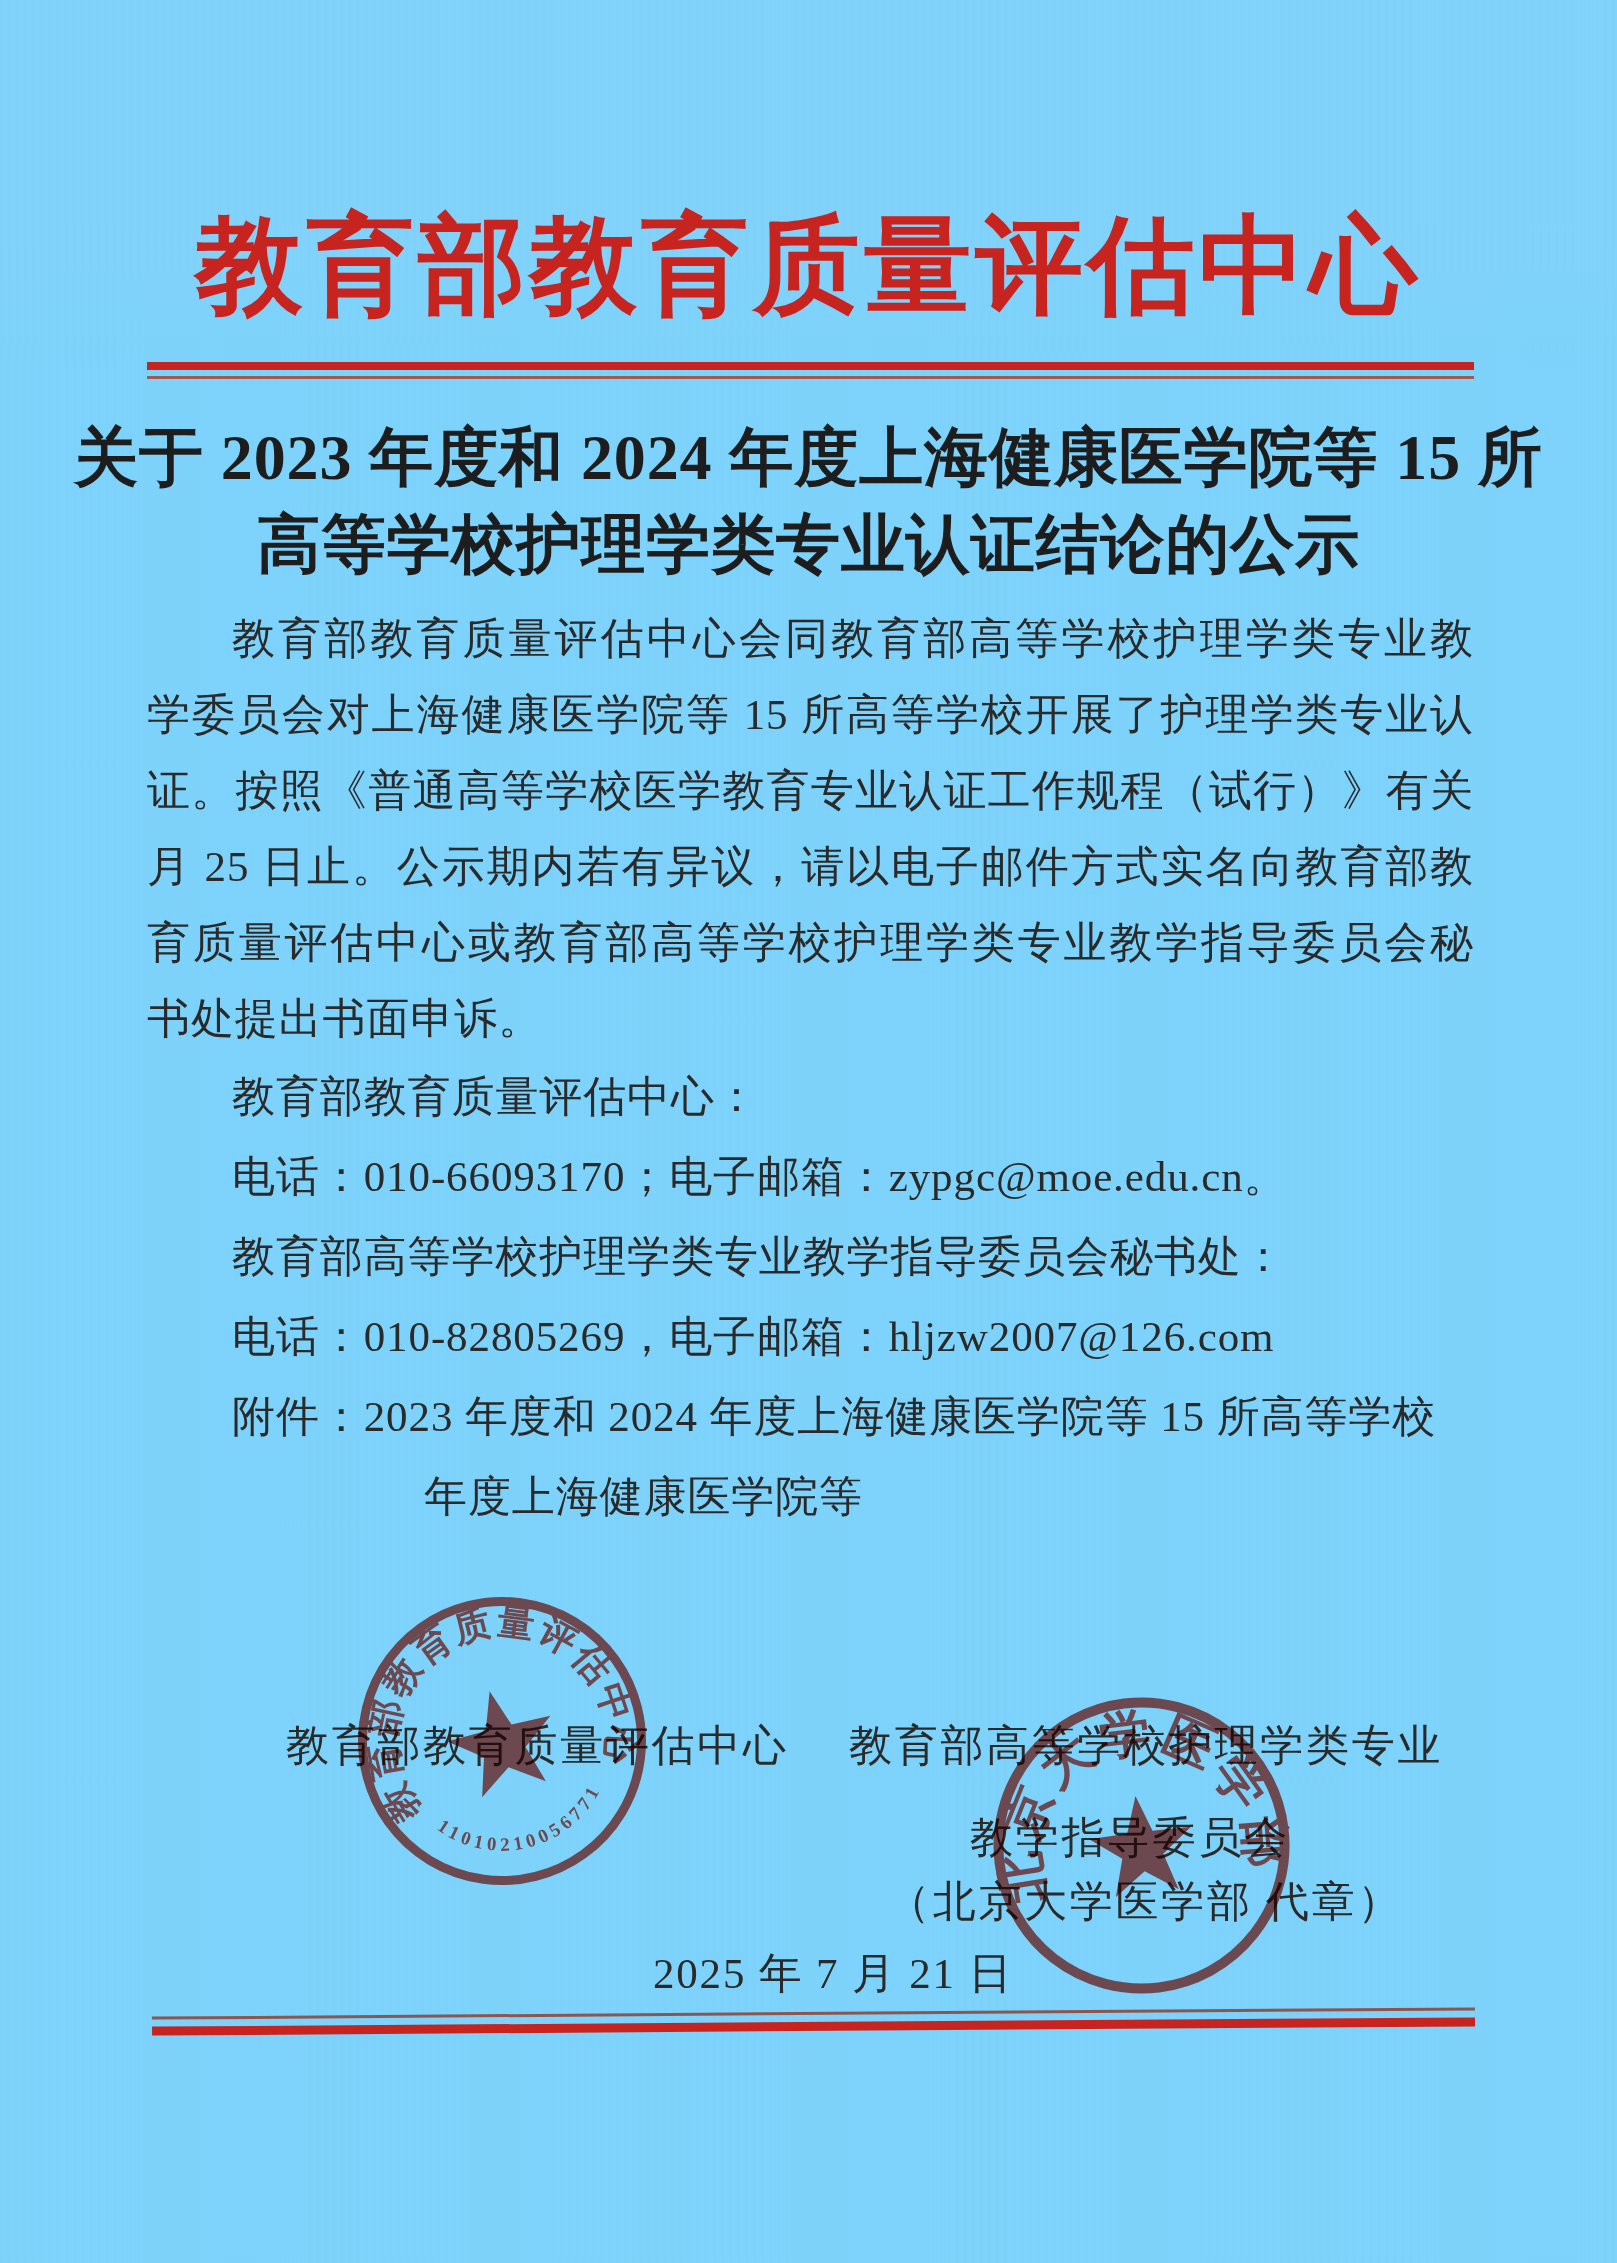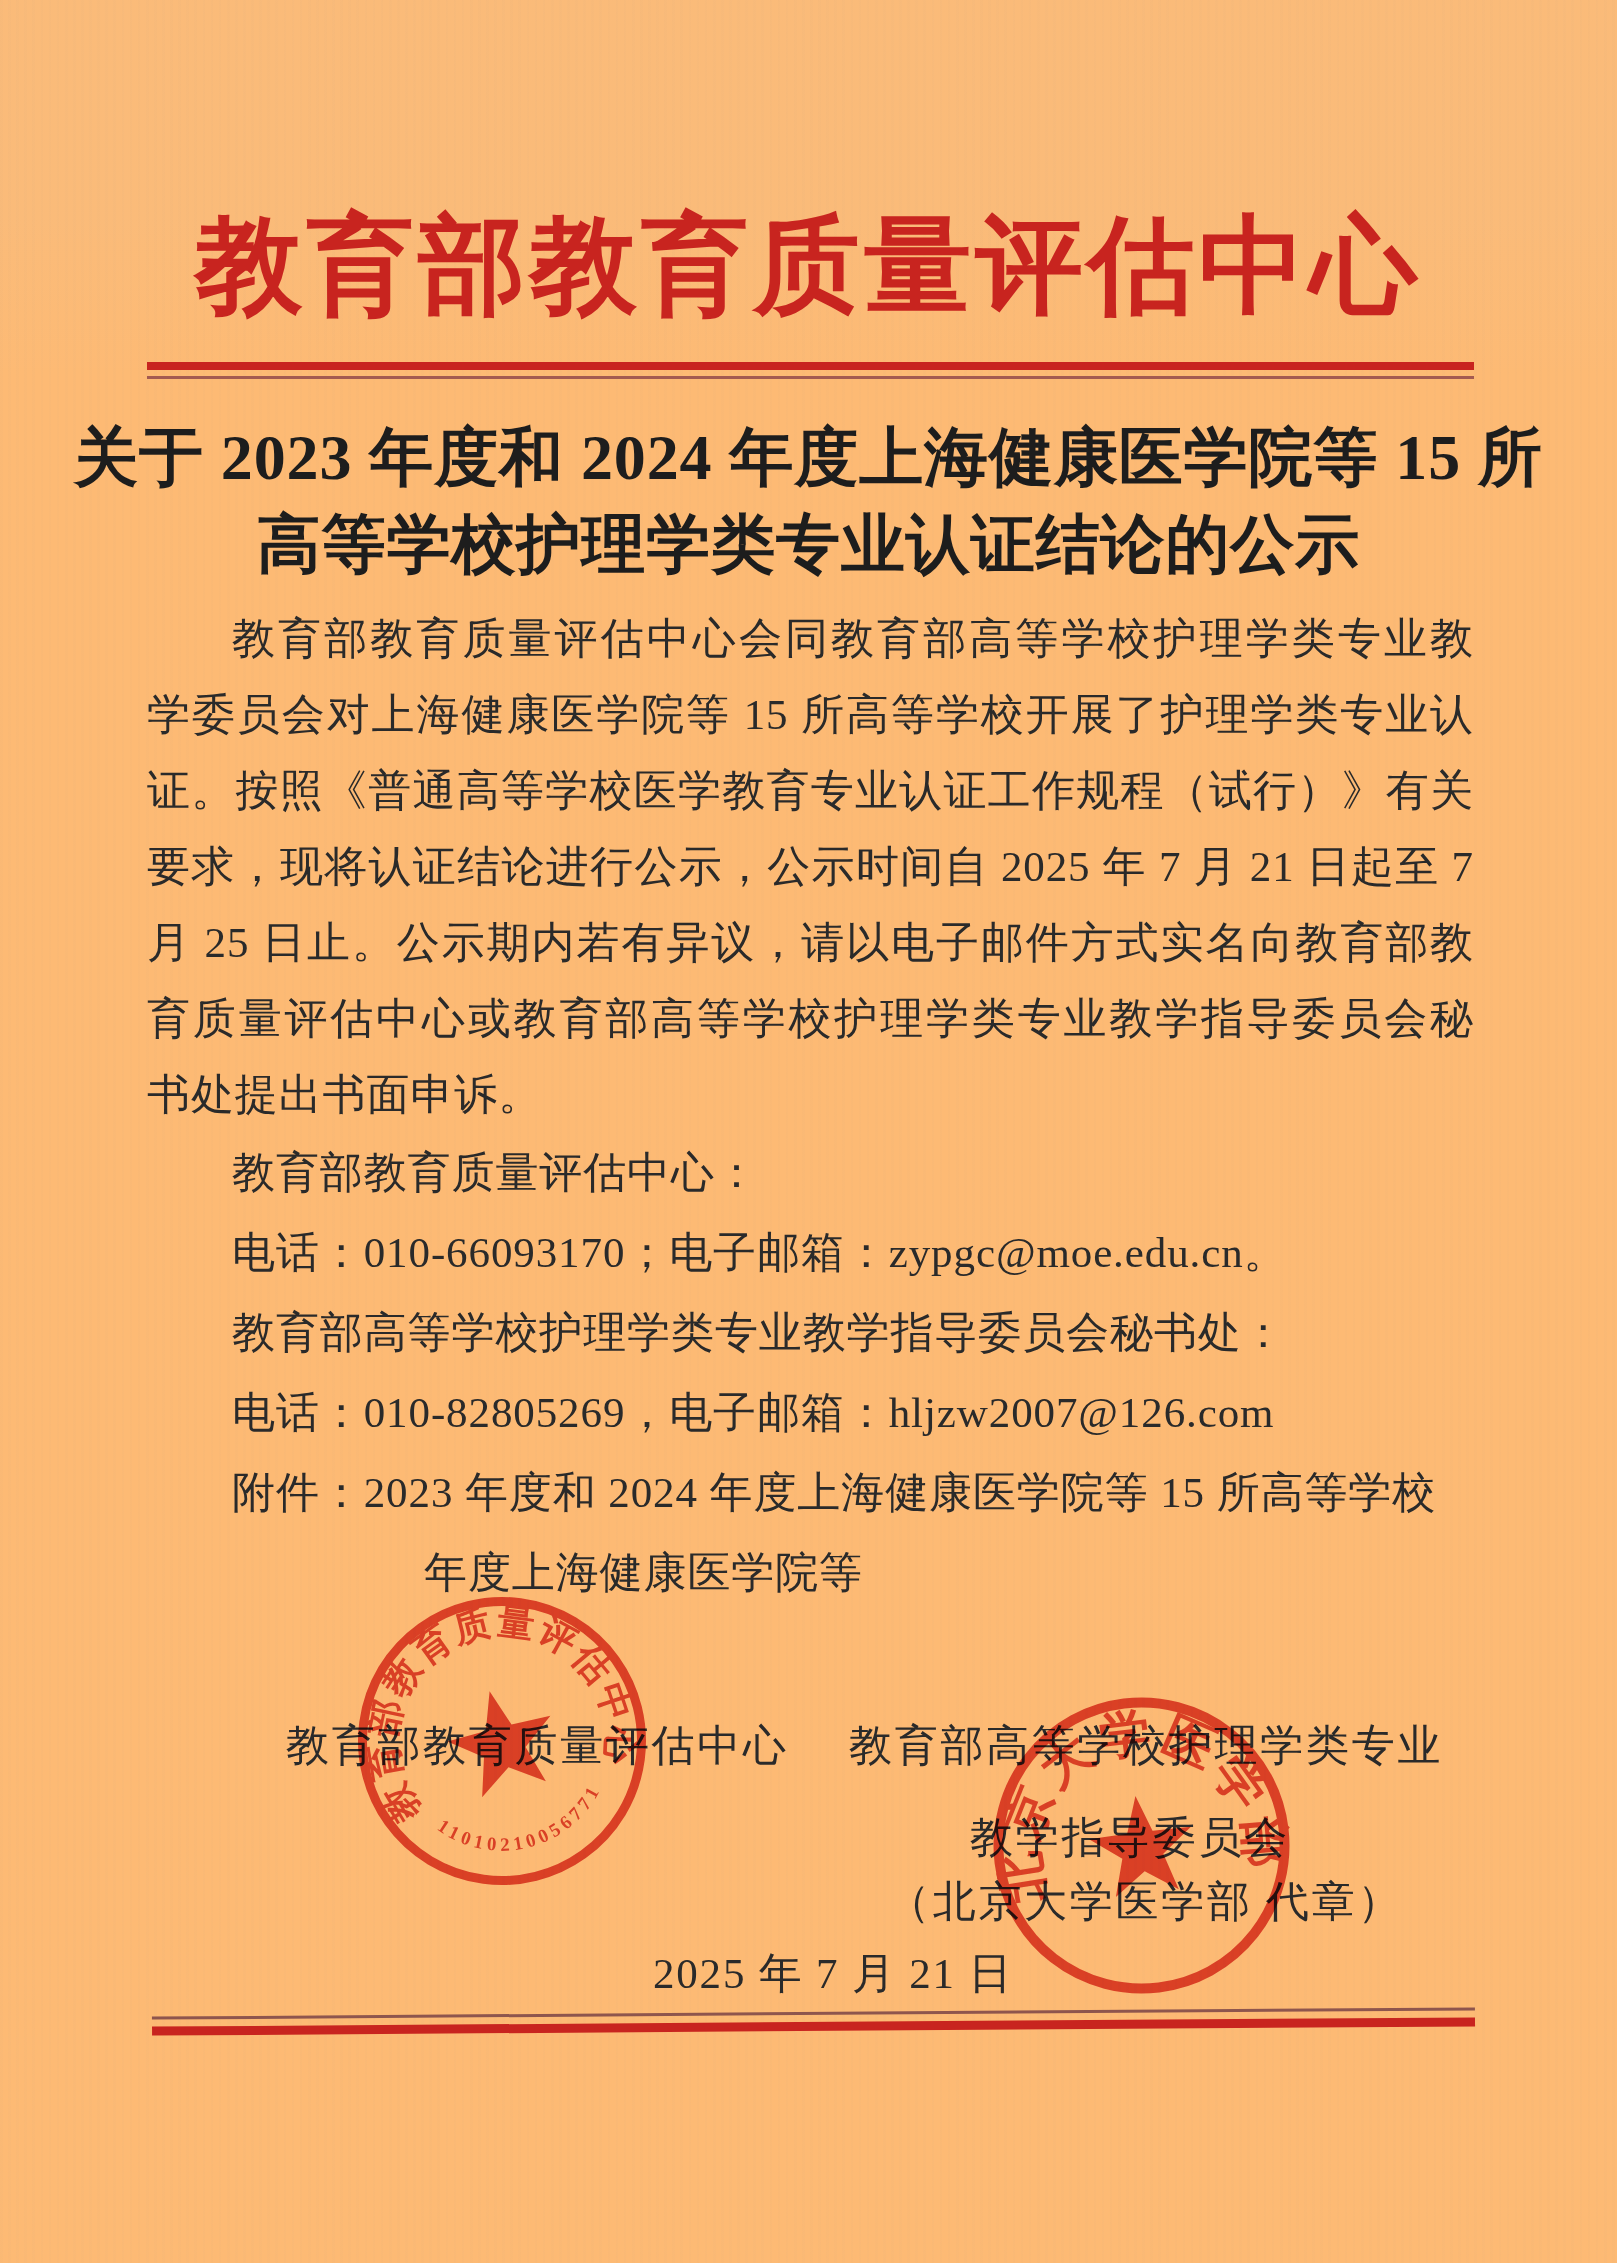--- a/index.html
+++ b/index.html
@@ -6,21 +6,21 @@
     --red:#c8241f;
     --rule-thin:#a35a50;
     --ink:#2a2a2a;
     --seal:#d8453e;
   }
   html,body{margin:0;padding:0;background:#e8e8e8;}
   .page{
     position:relative;
     width:1617px;height:2263px;
     margin:0 auto;
-    background:#fdba74;
+    background:#7dd3fc;
     overflow:hidden;
     font-family:"Liberation Serif","DejaVu Serif",serif;
     color:var(--ink);
   }
   .paper-texture{
     position:absolute;inset:0;pointer-events:none;
     background:
       repeating-linear-gradient(90deg, rgba(120,130,140,0.018) 0 2.7px, rgba(0,0,0,0) 2.7px 8.1px),
       linear-gradient(180deg, rgba(200,205,215,0.05) 0 217px, rgba(0,0,0,0) 380px);
   }
@@ -85,21 +85,20 @@
 
   <div class="doc-title">
     <div>关于 2023 年度和 2024 年度上海健康医学院等 15 所</div>
     <div>高等学校护理学类专业认证结论的公示</div>
   </div>
 
   <div class="body-col">
     <p class="indent fill">教育部教育质量评估中心会同教育部高等学校护理学类专业教</p>
     <p class="fill">学委员会对上海健康医学院等 15 所高等学校开展了护理学类专业认</p>
     <p class="fill">证。按照《普通高等学校医学教育专业认证工作规程（试行）》有关</p>
-    <p class="fill">要求，现将认证结论进行公示，公示时间自 2025 年 7 月 21 日起至 7</p>
     <p class="fill">月 25 日止。公示期内若有异议，请以电子邮件方式实名向教育部教</p>
     <p class="fill">育质量评估中心或教育部高等学校护理学类专业教学指导委员会秘</p>
     <p>书处提出书面申诉。</p>
 
     <p class="indent lh88 gap-top">教育部教育质量评估中心：</p>
     <p class="indent lh88">电话：010-66093170；电子邮箱：zypgc@moe.edu.cn。</p>
     <p class="indent lh88">教育部高等学校护理学类专业教学指导委员会秘书处：</p>
     <p class="indent lh88">电话：010-82805269，电子邮箱：hljzw2007@126.com</p>
     <p class="indent lh88">附件：2023 年度和 2024 年度上海健康医学院等 15 所高等学校</p>
     <p class="indent-deep lh88">年度上海健康医学院等</p>

